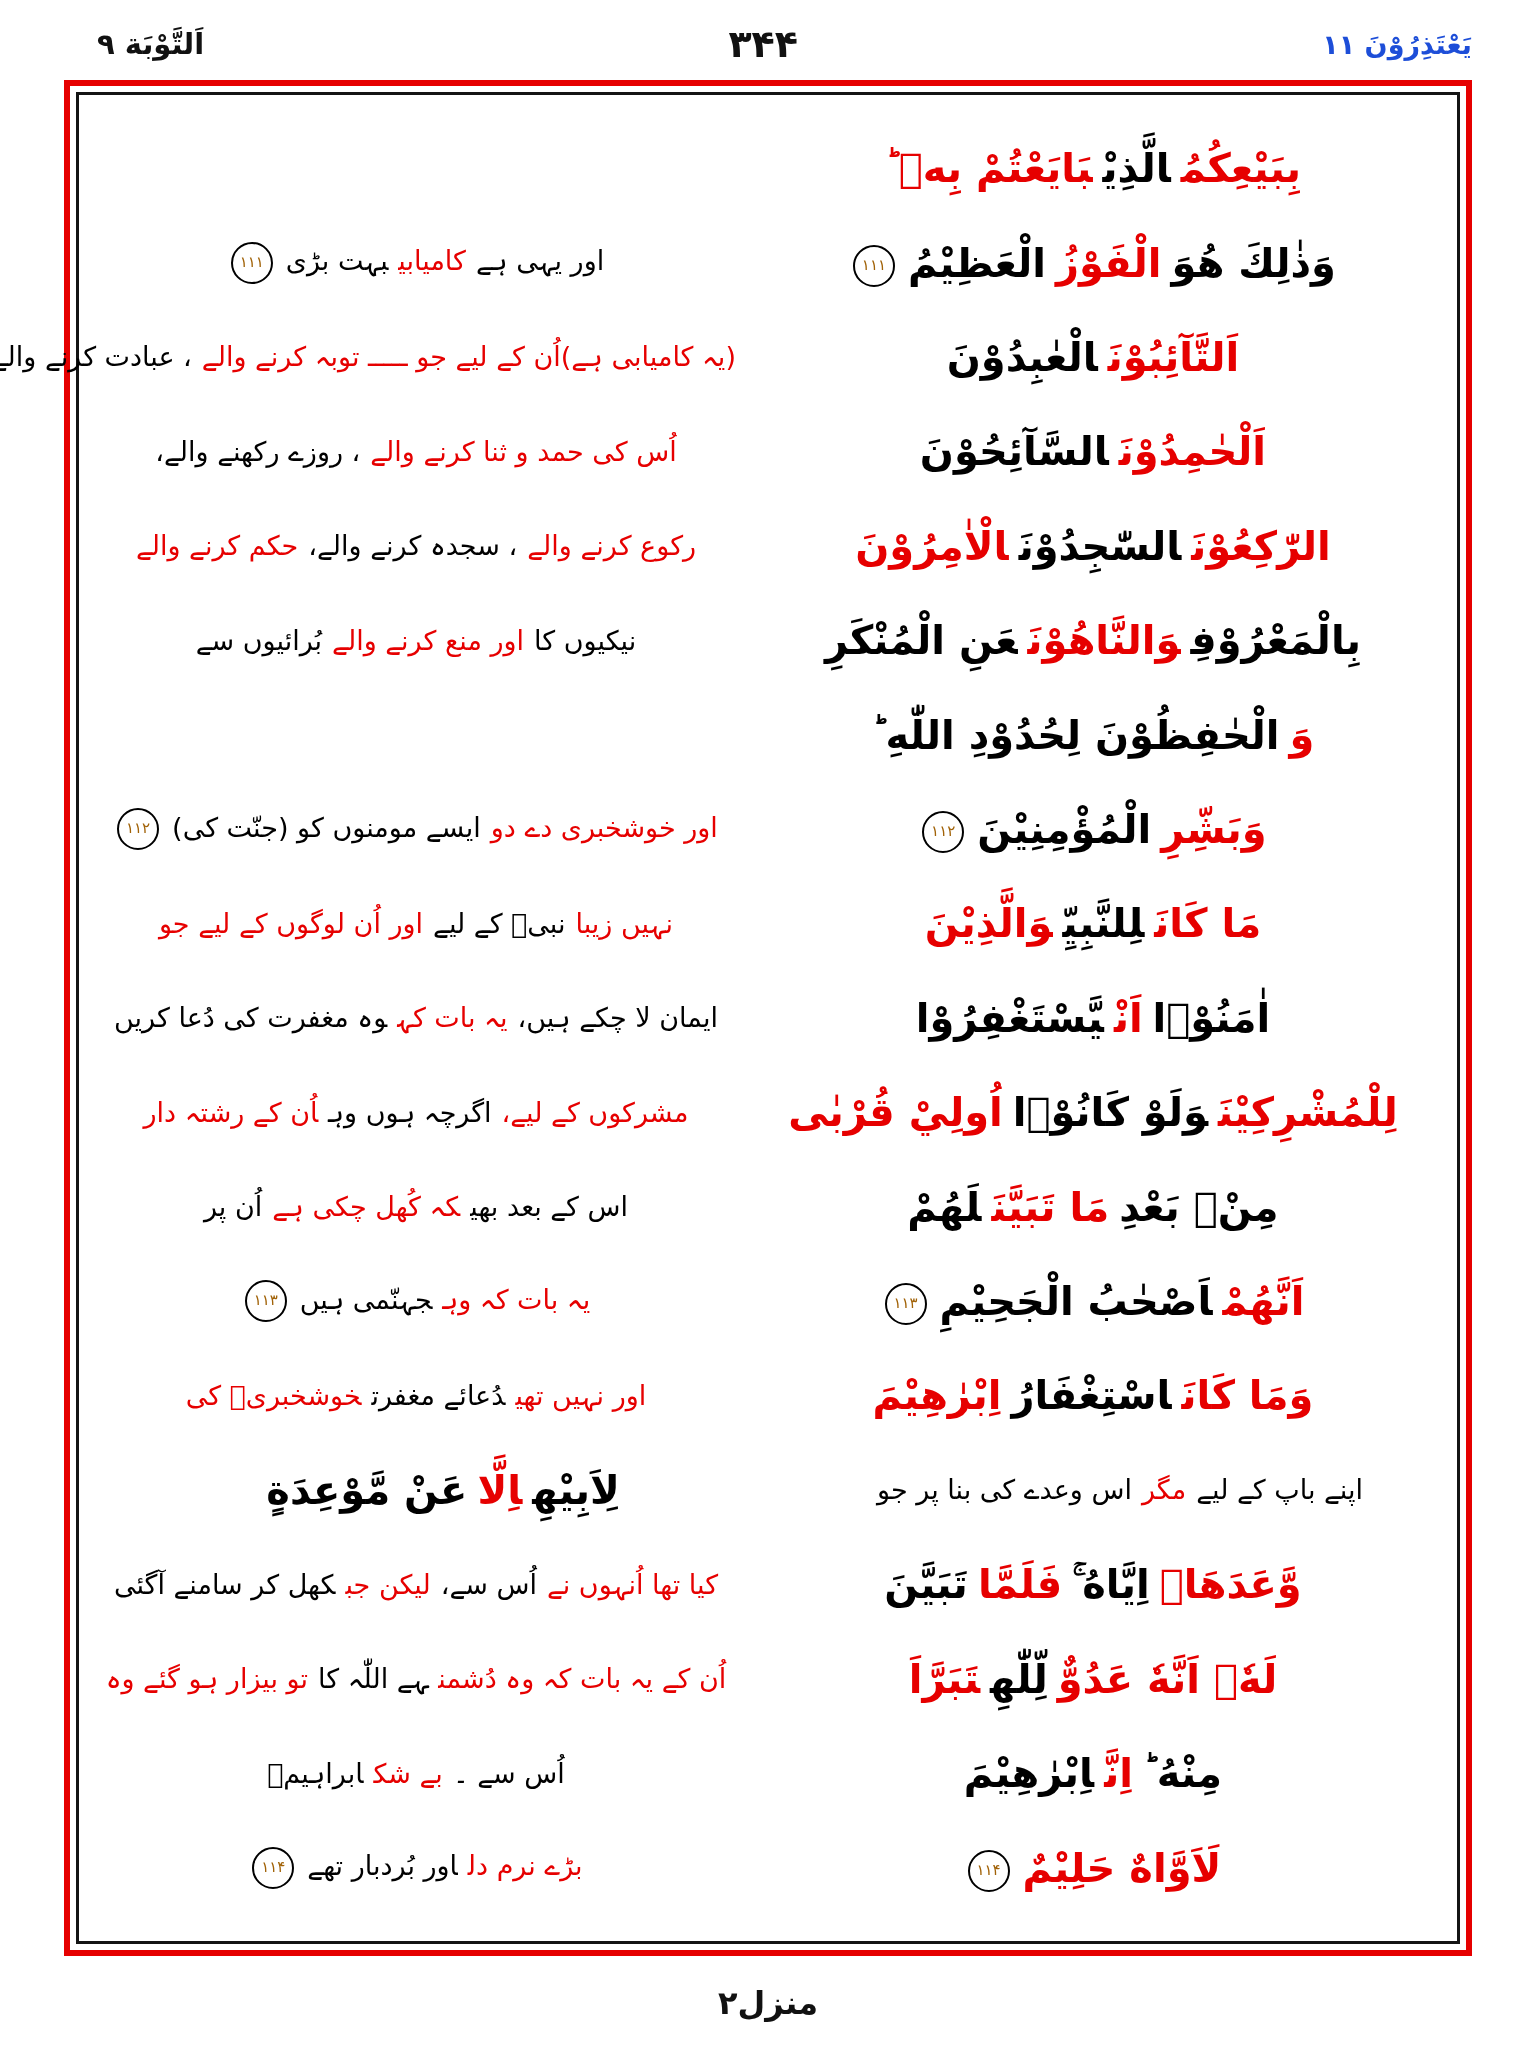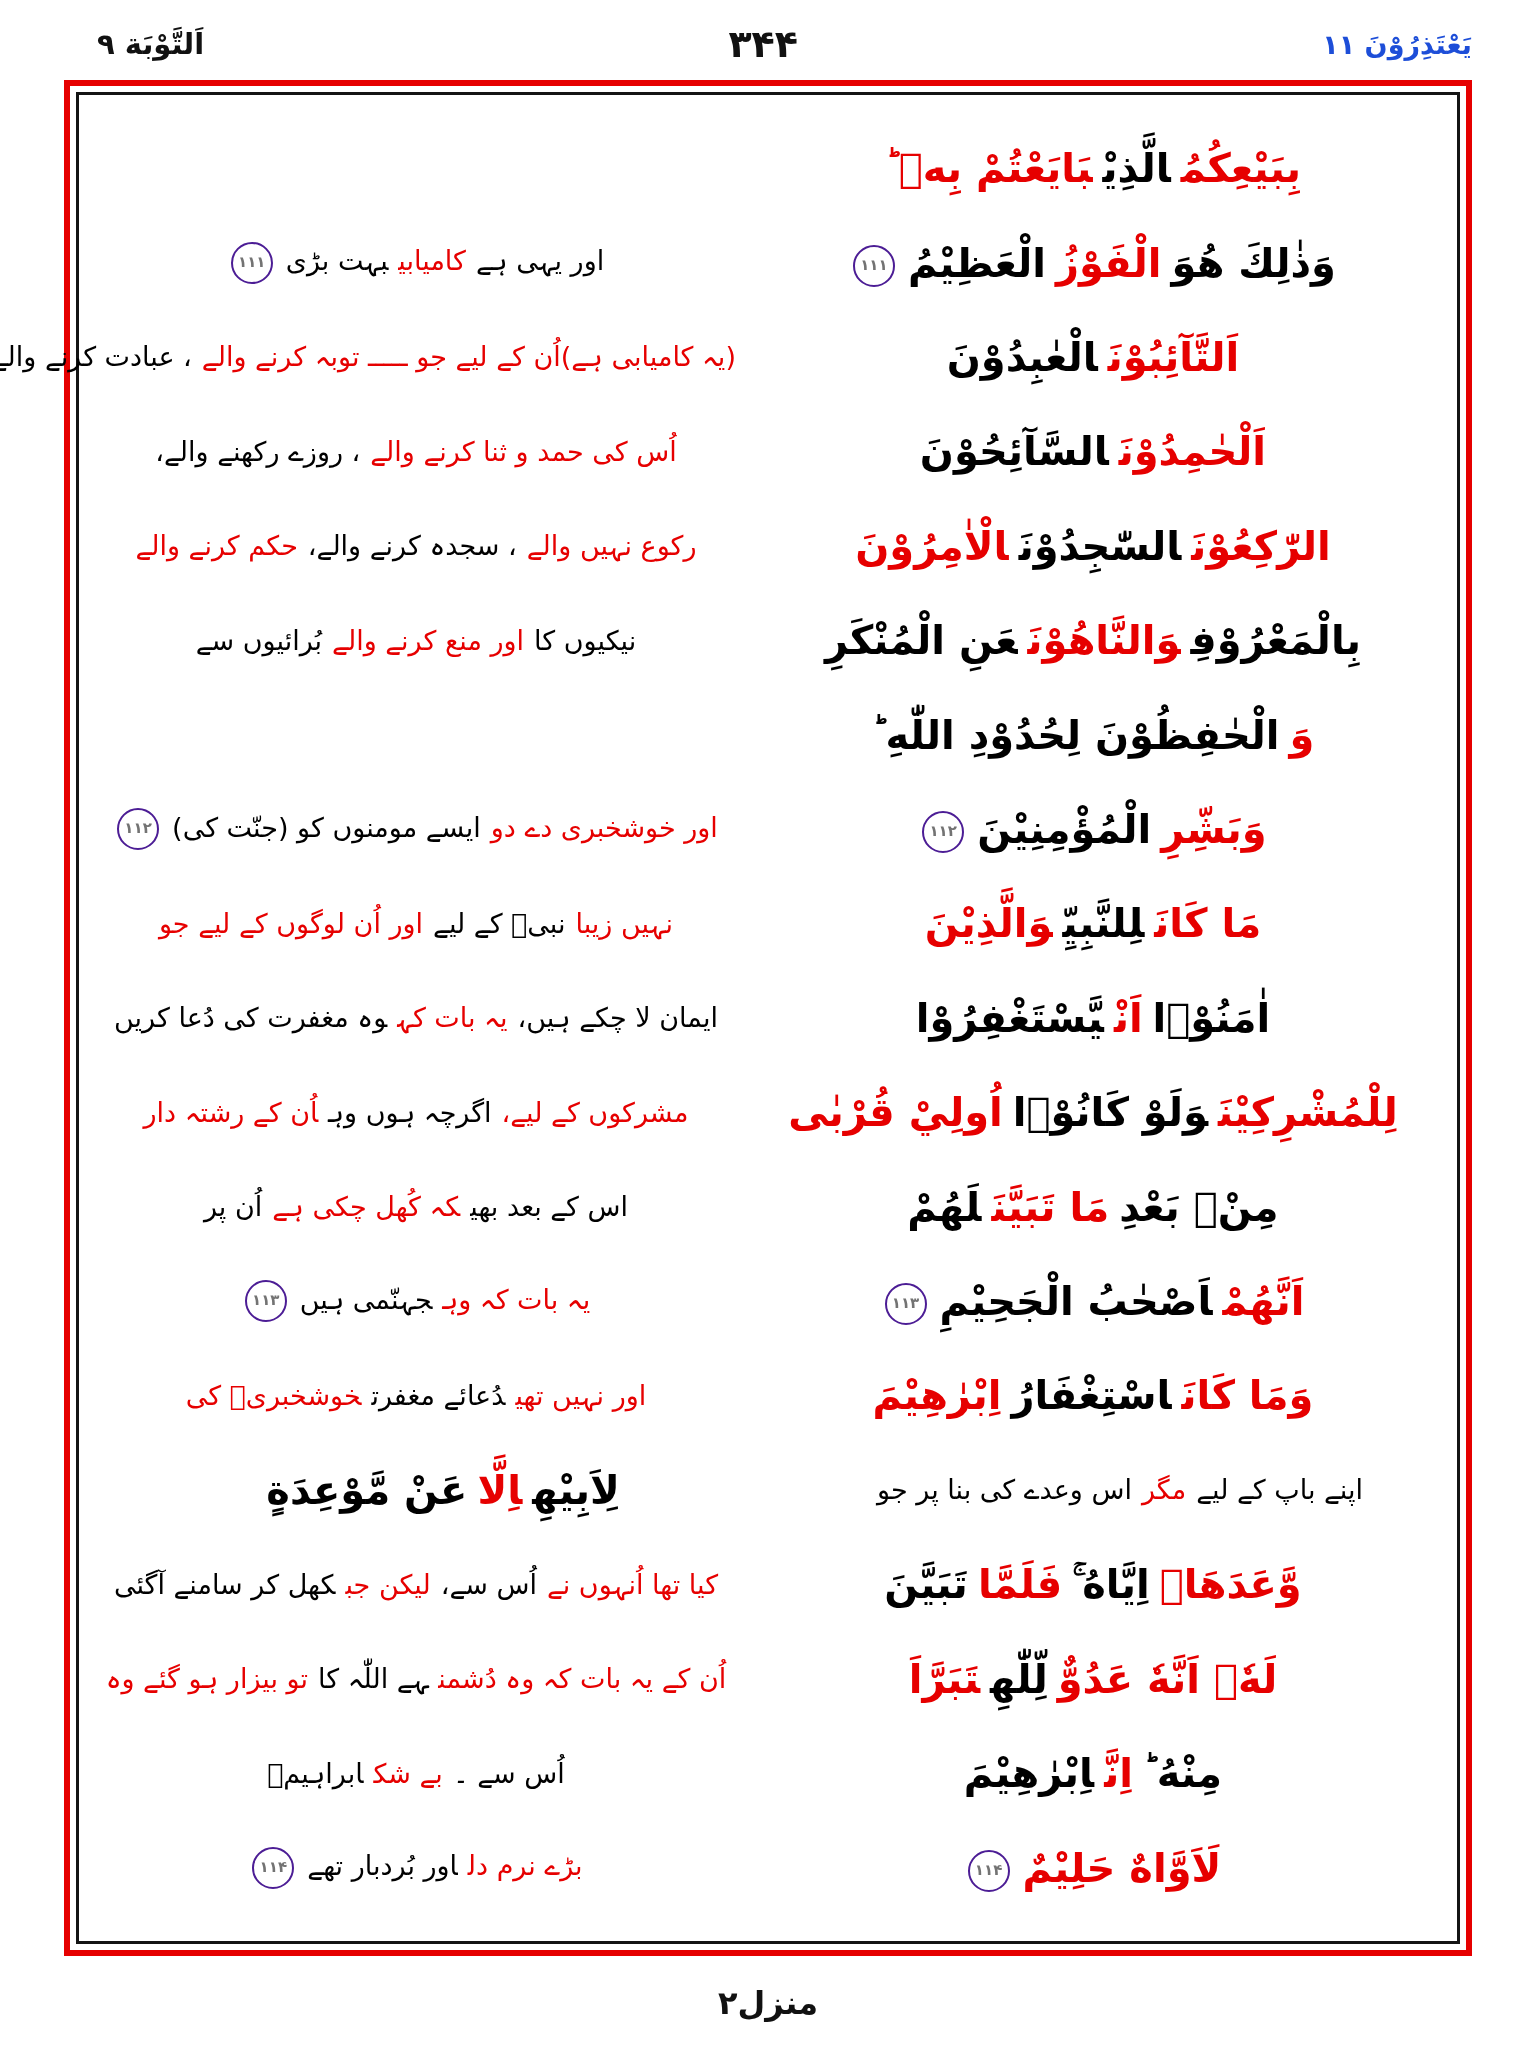--- a/index.html
+++ b/index.html
@@ -43,23 +43,23 @@
   }
   .cell{box-sizing:border-box;text-align:center;direction:rtl;white-space:nowrap;}
   .cell.arabic{width:52%;font-size:40px;font-weight:bold;line-height:1.25;}
   .cell.urdu{width:48%;font-size:27px;font-weight:500;line-height:1.3;}
   .seg{margin:0 5px;}
   .seg.red{color:#e60000;}
   .seg.black{color:#000000;}
   .verse-badge{
     display:inline-block;
     width:38px;height:38px;
-    border:2px solid #4c1d95;
+    border:2px solid #000000;
     border-radius:50%;
-    font-size:15px;font-weight:bold;color:#737373;
+    font-size:15px;font-weight:normal;color:#a16207;
     line-height:36px;text-align:center;
     vertical-align:middle;
     margin:0 8px;
     white-space:nowrap;
   }
   
   .footer{
     position:absolute;bottom:26px;left:0;right:0;
     text-align:center;
   }
@@ -89,21 +89,21 @@
         <div class="vrow">
           <div class="cell arabic"><span class="seg red">اَلتَّآئِبُوْنَ</span><span class="seg black">الْعٰبِدُوْنَ</span></div>
           <div class="cell urdu"><span class="seg red">(یہ کامیابی ہے)اُن کے لیے جو ـــــ توبہ کرنے والے</span><span class="seg black">، عبادت کرنے والے،</span></div>
         </div>
         <div class="vrow">
           <div class="cell arabic"><span class="seg red">اَلْحٰمِدُوْنَ</span><span class="seg black">السَّآئِحُوْنَ</span></div>
           <div class="cell urdu"><span class="seg red">اُس کی حمد و ثنا کرنے والے</span><span class="seg black">، روزے رکھنے والے،</span></div>
         </div>
         <div class="vrow">
           <div class="cell arabic"><span class="seg red">الرّٰكِعُوْنَ</span><span class="seg black">السّٰجِدُوْنَ</span><span class="seg red">الْاٰمِرُوْنَ</span></div>
-          <div class="cell urdu"><span class="seg red">رکوع نہیں والے</span><span class="seg black">، سجدہ کرنے والے،</span><span class="seg red">حکم کرنے والے</span></div>
+          <div class="cell urdu"><span class="seg red">رکوع کرنے والے</span><span class="seg black">، سجدہ کرنے والے،</span><span class="seg red">حکم کرنے والے</span></div>
         </div>
         <div class="vrow">
           <div class="cell arabic"><span class="seg black">بِالْمَعْرُوْفِ</span><span class="seg red">وَالنَّاهُوْنَ</span><span class="seg black">عَنِ الْمُنْكَرِ</span></div>
           <div class="cell urdu"><span class="seg black">نیکیوں کا</span><span class="seg red">اور منع کرنے والے</span><span class="seg black">بُرائیوں سے</span></div>
         </div>
         <div class="vrow">
           <div class="cell arabic"><span class="seg red">وَ</span><span class="seg black">الْحٰفِظُوْنَ لِحُدُوْدِ اللّٰهِ ؕ</span></div>
         </div>
         <div class="vrow">
           <div class="cell arabic"><span class="seg red">وَبَشِّرِ</span><span class="seg black">الْمُؤْمِنِيْنَ</span><span class="verse-badge">۱۱۲</span></div>

